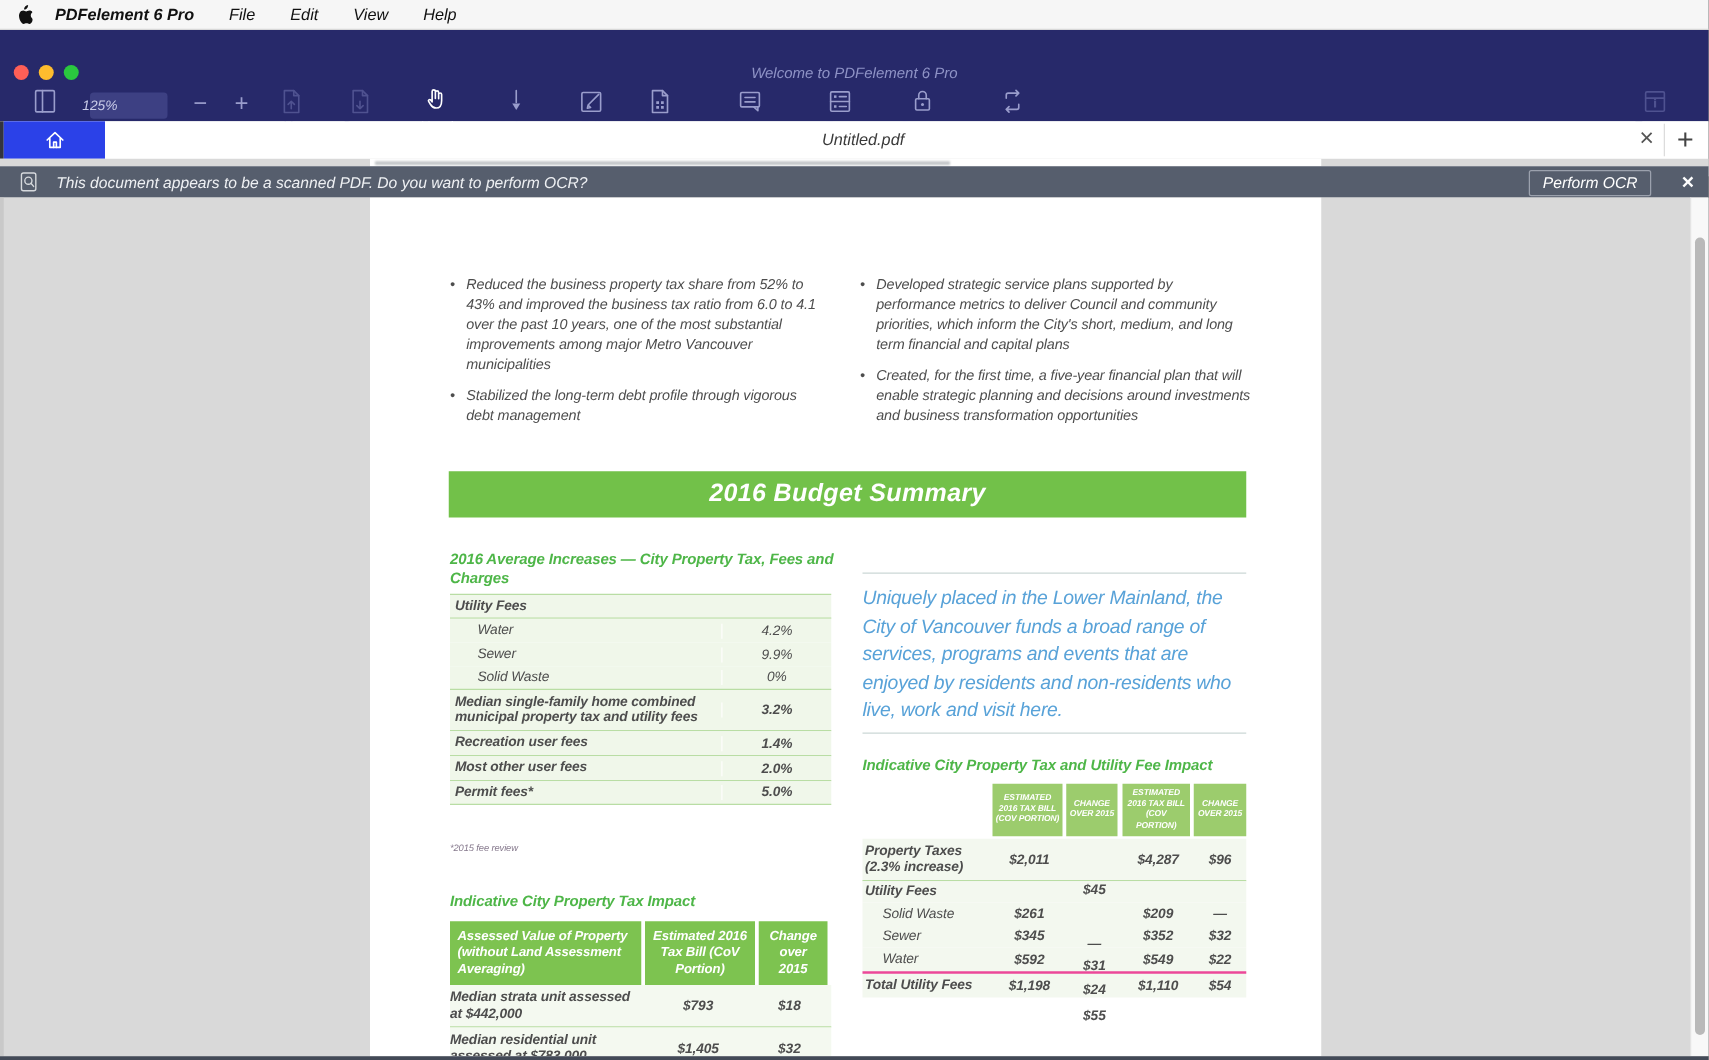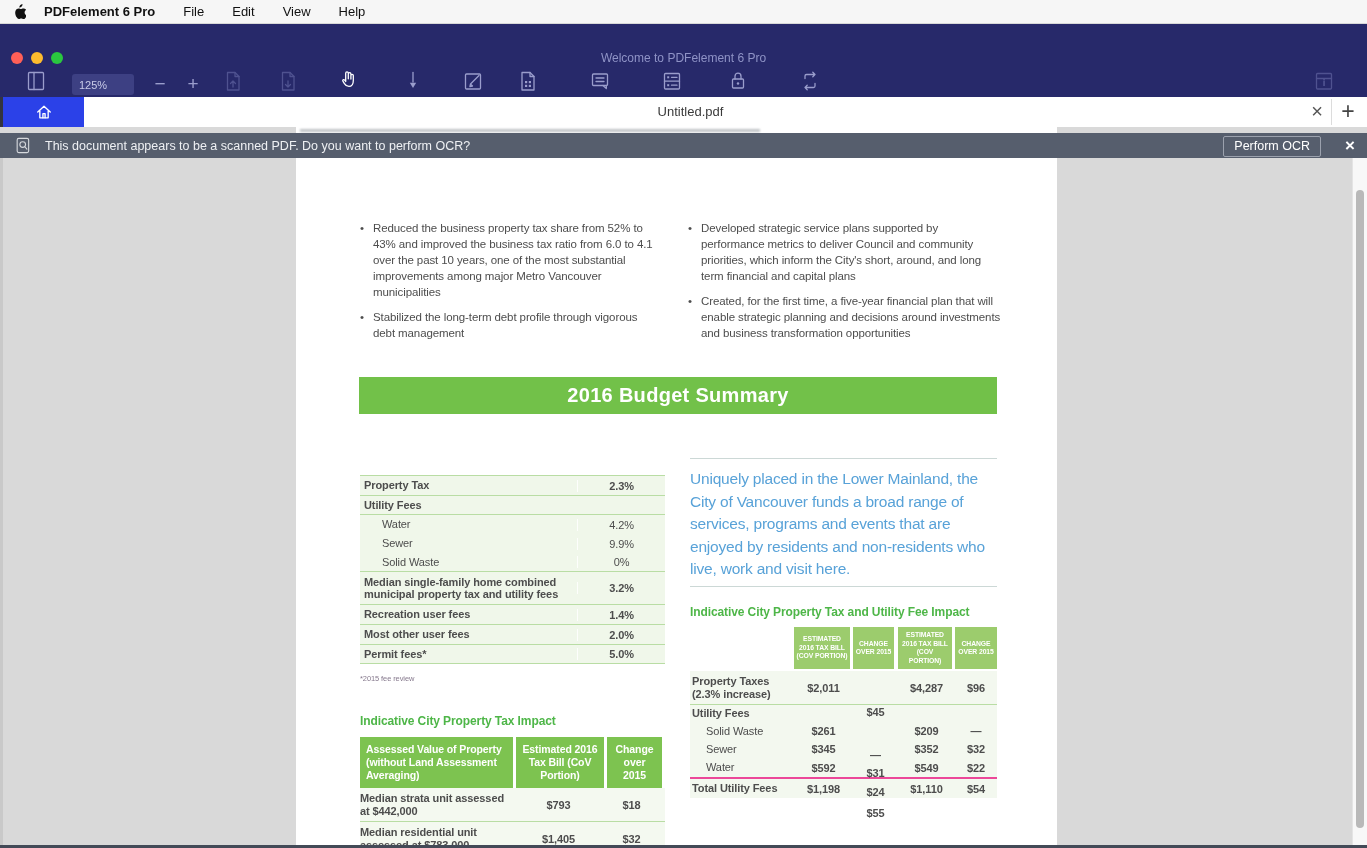--- a/index.html
+++ b/index.html
@@ -1,17 +1,17 @@
 <!DOCTYPE html>
 <html><head>
 <meta charset="utf-8">
 <style>
   html,body{margin:0;padding:0;background:#222;}
   .app{position:relative;width:1367px;height:848px;overflow:hidden;
-       font-family:"Liberation Sans",sans-serif;background:#d9d9d9;}
+       font-family:"Liberation Sans",sans-serif;background:#d9d9d9;font-style:italic;}
 
   
   .menubar{position:absolute;top:0;left:0;right:0;height:24px;background:#f6f6f6;
            display:flex;align-items:center;border-bottom:1px solid #d8d8d8;box-sizing:border-box;}
   .apple{margin:0 18px 0 12px;display:flex;align-items:center;}
   .appname{font-size:13px;font-weight:bold;color:#111;margin-right:28px;}
   .mitem{font-size:13px;color:#111;margin-right:28px;}
 
   
   .toolbar{position:absolute;top:24px;left:0;right:0;height:73px;background:#27296a;}
@@ -20,21 +20,21 @@
             font-size:12px;color:#8f93c6;}
   .tool{position:absolute;top:45px;width:56px;text-align:center;color:#9a9dcc;cursor:pointer;}
   .tool svg{display:block;margin:0 auto;width:24px;height:24px;stroke:currentColor;fill:none;
             stroke-width:1.3;stroke-linecap:round;stroke-linejoin:round;}
   .tool .fillpart{fill:currentColor;stroke:none;}
   .tlabel{font-size:11px;margin-top:3px;}
   .tool.active{color:#ffffff;}
   .tool.disabled{color:#4f5290;}
   .zoombox{position:absolute;top:50px;left:72px;width:62px;height:21px;background:#3d4083;
            border-radius:3px;color:#c9cbe8;font-size:11px;display:flex;align-items:center;
-           justify-content:space-between;padding:0 7px;box-sizing:border-box;cursor:pointer;gap:33px;}
+           justify-content:flex-end;padding:0 7px;box-sizing:border-box;cursor:pointer;gap:33px;}
   .zoomlabel{position:absolute;top:73px;left:75px;width:56px;text-align:center;
              font-size:11px;color:#9a9dcc;}
   .pmbtn{position:absolute;top:48px;width:24px;height:24px;color:#9a9dcc;font-size:19px;
          font-weight:300;text-align:center;line-height:24px;cursor:pointer;}
 
   
   .tabbar{position:absolute;top:97px;left:0;right:0;height:44px;background:#ffffff;
           border-bottom:1px solid #cfcfcf;box-sizing:border-box;padding-left:10px;}
   .tabedge{position:absolute;top:0;left:0;width:3px;height:30px;background:#33343e;}
   .homebtn{position:absolute;top:0;left:3px;width:81px;height:30px;background:#2b41e8;
@@ -325,36 +325,33 @@
           <span>Reduced the business property tax share from 52% to 43% and improved the business tax ratio from 6.0 to 4.1 over the past 10 years, one of the most substantial improvements among major Metro Vancouver municipalities</span>
         </div>
         <div class="bullet">
           <span class="mark">•</span>
           <span>Stabilized the long-term debt profile through vigorous debt management</span>
         </div>
       </div>
       <div class="bullets br">
         <div class="bullet">
           <span class="mark">•</span>
-          <span>Developed strategic service plans supported by performance metrics to deliver Council and community priorities, which inform the City's short, around, and long term financial and capital plans</span>
+          <span>Developed strategic service plans supported by performance metrics to deliver Council and community priorities, which inform the City's short, medium, and long term financial and capital plans</span>
         </div>
         <div class="bullet">
           <span class="mark">•</span>
           <span>Created, for the first time, a five-year financial plan that will enable strategic planning and decisions around investments and business transformation opportunities</span>
         </div>
       </div>
 
       <div class="banner">2016 Budget Summary</div>
 
+      <div class="gheading" style="top:282px;left:64px;width:320px">2016 Average Increases — City Property Tax, Fees and Charges</div>
 
       <div class="ltable">
-        <div class="lt-row bold sep" style="height:20px">
-          <div class="lt-label">Property Tax</div>
-          <div class="lt-value">2.3%</div>
-        </div>
         <div class="lt-row bold sep" style="height:19px">
           <div class="lt-label">Utility Fees</div>
           <div class="lt-value"></div>
         </div>
         <div class="lt-row indent" style="height:19px">
           <div class="lt-label">Water</div>
           <div class="lt-value">4.2%</div>
         </div>
         <div class="lt-row indent" style="height:19px">
           <div class="lt-label">Sewer</div>

